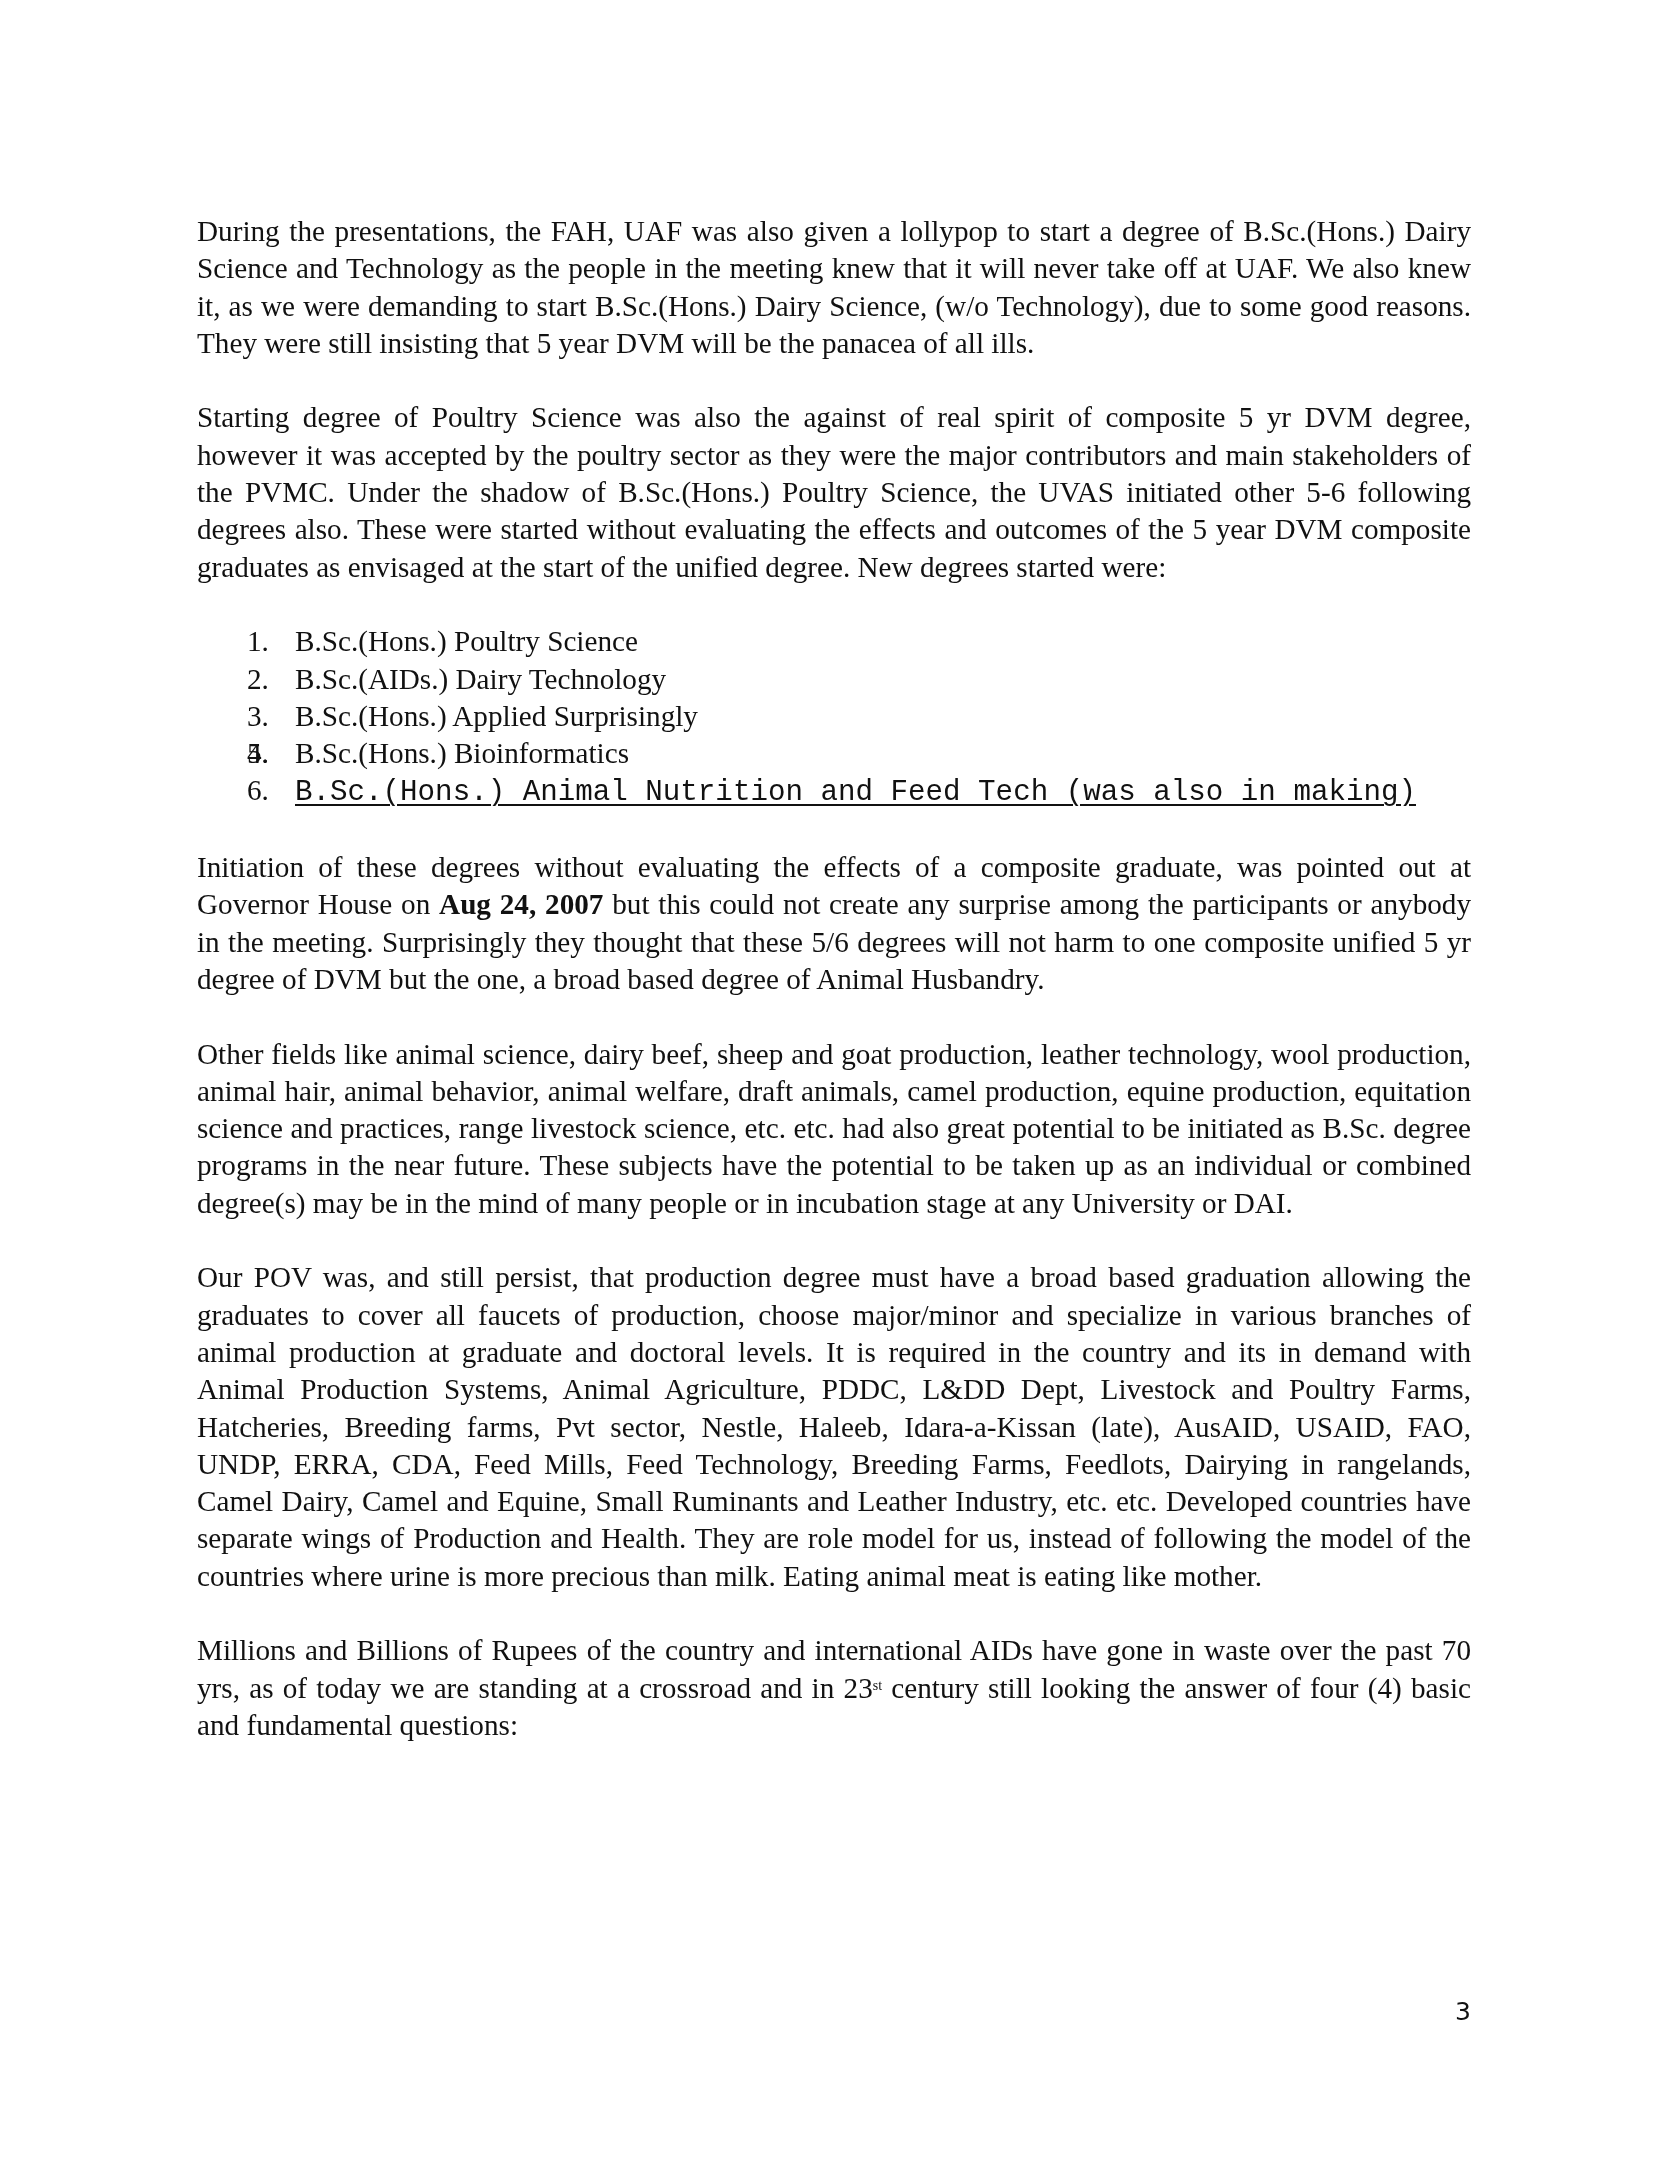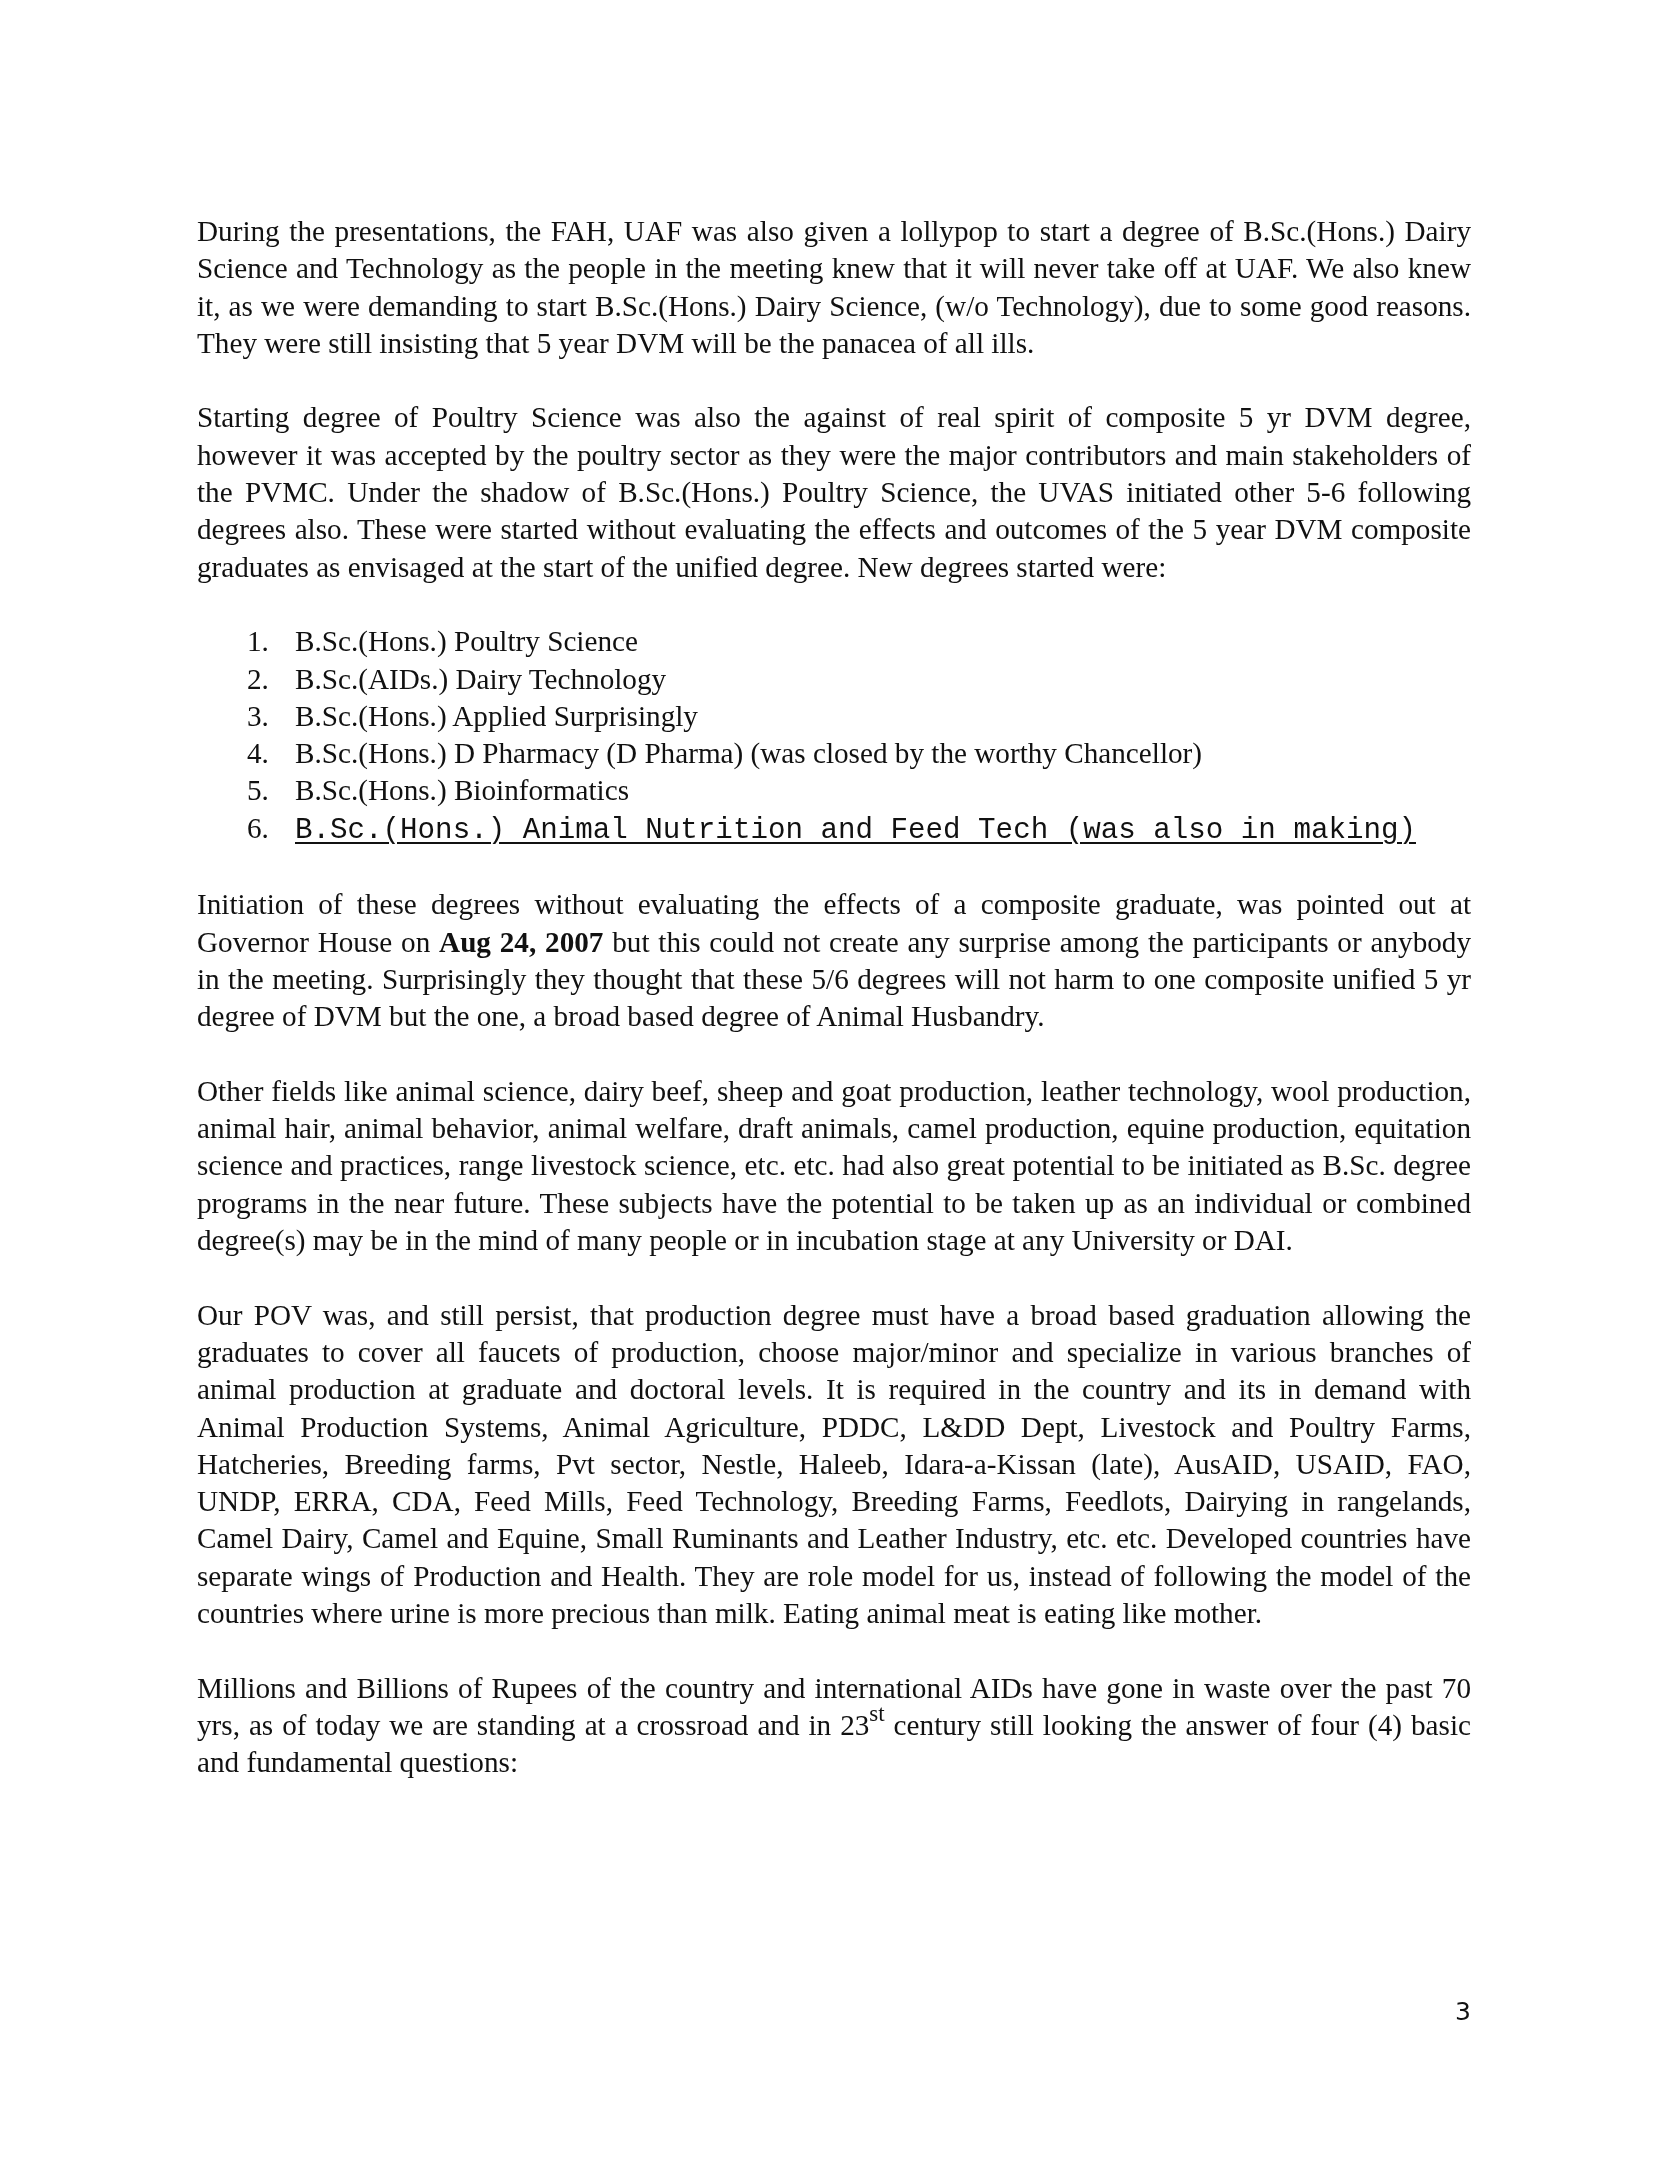--- a/index.html
+++ b/index.html
@@ -35,21 +35,21 @@
       left: 50px;
       top: 0;
     }
     .underline {
       text-decoration: underline;
       text-decoration-thickness: 2px;
       text-underline-offset: 4px;
       font-family: Liberation Mono, monospace;
     }
     .bold { font-weight: bold; }
-    sup.sup { font-size: 23px; line-height: 0; vertical-align: 0.6em; }
+    sup.sup { font-size: 14px; line-height: 0; vertical-align: 0.6em; }
     .page-number {
       position: absolute;
       left: 1455px;
       top: 1997px;
       font-family: "DejaVu Sans", "Liberation Sans", sans-serif;
       font-size: 25px;
       color: #111111;
     }
   </style>
 </head>
@@ -69,21 +69,20 @@
     <li class="list-item">
       <span class="list-num">2.</span>
       <span>B.Sc.(AIDs.) Dairy Technology</span>
     </li>
     <li class="list-item">
       <span class="list-num">3.</span>
       <span>B.Sc.(Hons.) Applied Surprisingly</span>
     </li>
     <li class="list-item">
       <span class="list-num">4.</span>
-      <span>B.Sc.(Hons.) D Pharmacy (D Pharma) (was closed by the worthy Chancellor)</span>
     </li>
     <li class="list-item">
       <span class="list-num">5.</span>
       <span>B.Sc.(Hons.) Bioinformatics</span>
     </li>
     <li class="list-item">
       <span class="list-num">6.</span>
       <span class="underline">B.Sc.(Hons.) Animal Nutrition and Feed Tech (was also in making)</span>
     </li>
   </ol>

